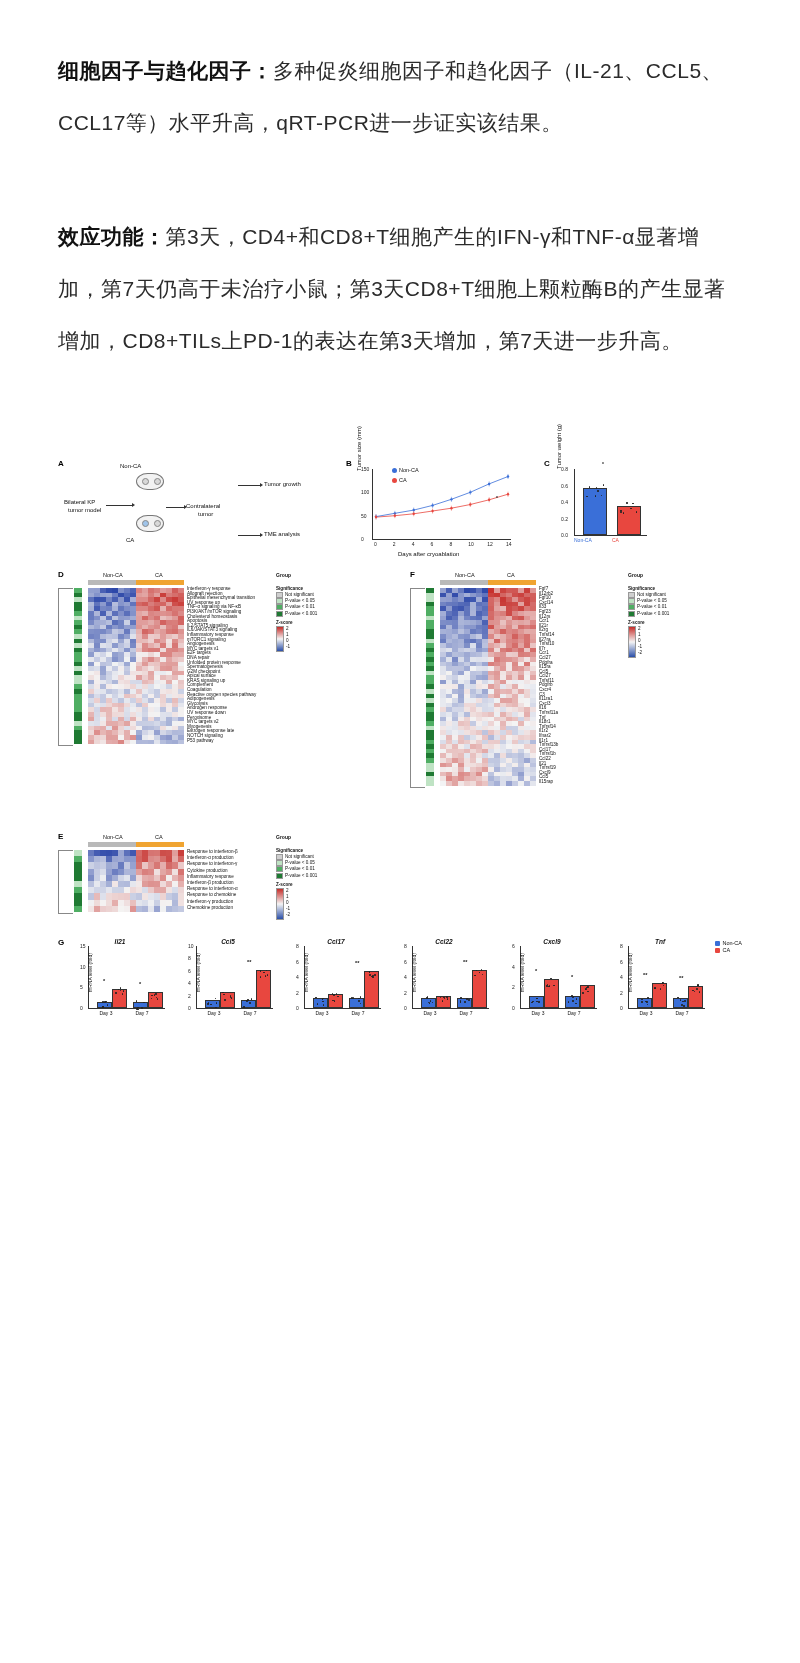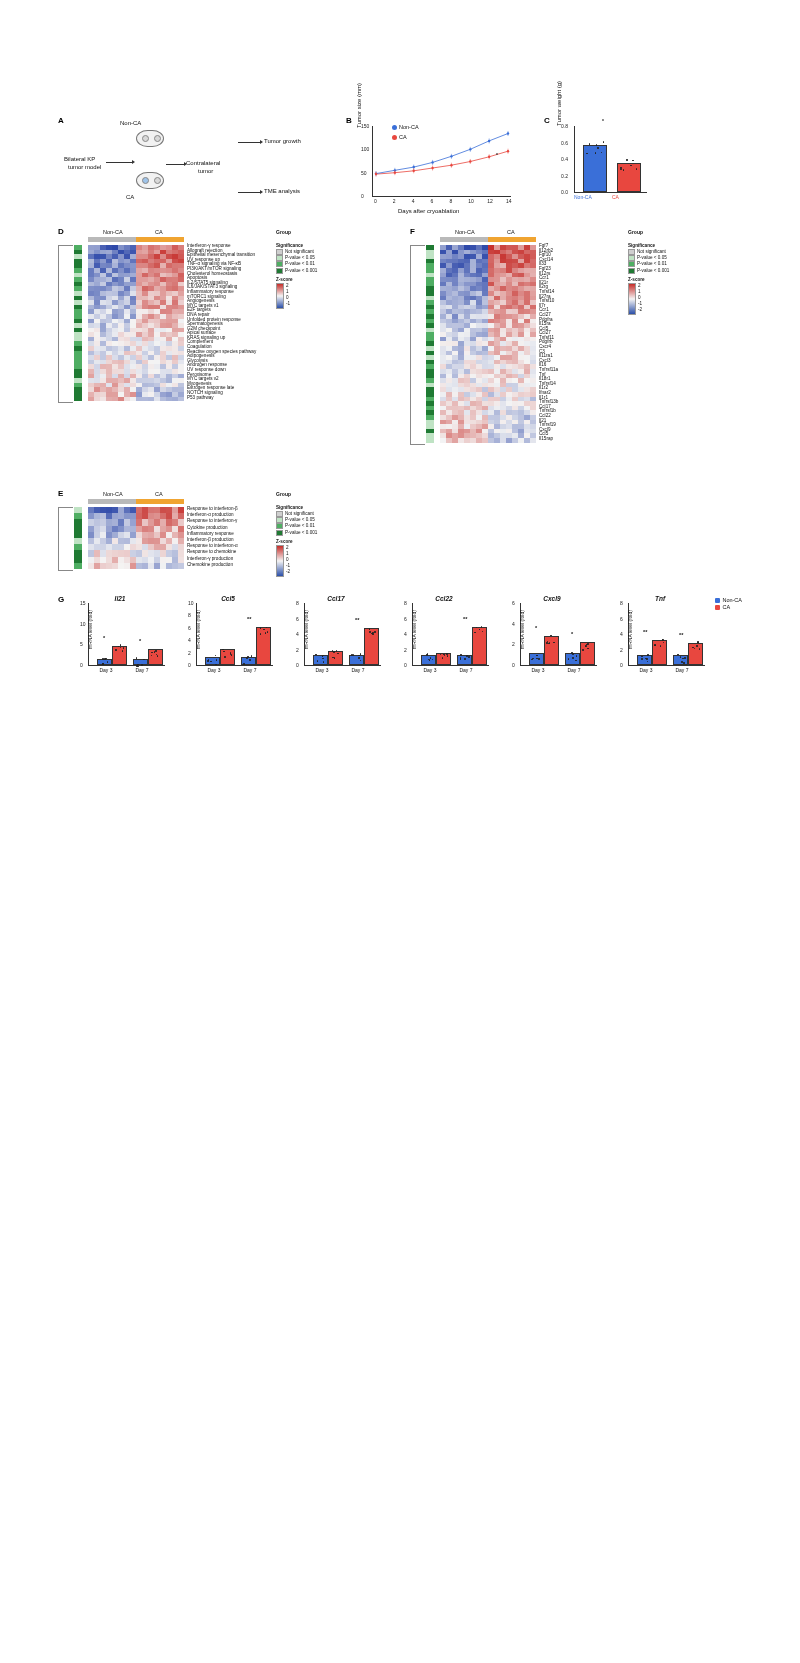--- a/index.html
+++ b/index.html
@@ -253,20 +253,26 @@
     border-radius: 50%;
     background: #222;
   }
 </style>
 </head>
 <body>
 
 <div class="page">
 
   <div class="text-block">
+    <p class="para">
+      <b>细胞因子与趋化因子：</b><span>多种促炎细胞因子和趋化因子（IL-21、CCL5、CCL17等）水平升高，qRT-PCR进一步证实该结果。</span>
+    </p>
+    <p class="para">
+      <b>效应功能：</b><span>第3天，CD4+和CD8+T细胞产生的IFN-γ和TNF-α显著增加，第7天仍高于未治疗小鼠；第3天CD8+T细胞上颗粒酶B的产生显著增加，CD8+TILs上PD-1的表达在第3天增加，第7天进一步升高。</span>
+    </p>
   </div>
 
   <div class="figure">
     <div class="fig-inner" id="fig-inner">
 
       <div class="row-abc">
 
         <div class="panelA">
           <span class="panel-letter" style="left:0;top:0;">A</span>
           <span class="schem-label" style="left:62px;top:4px;">Non-CA</span>

